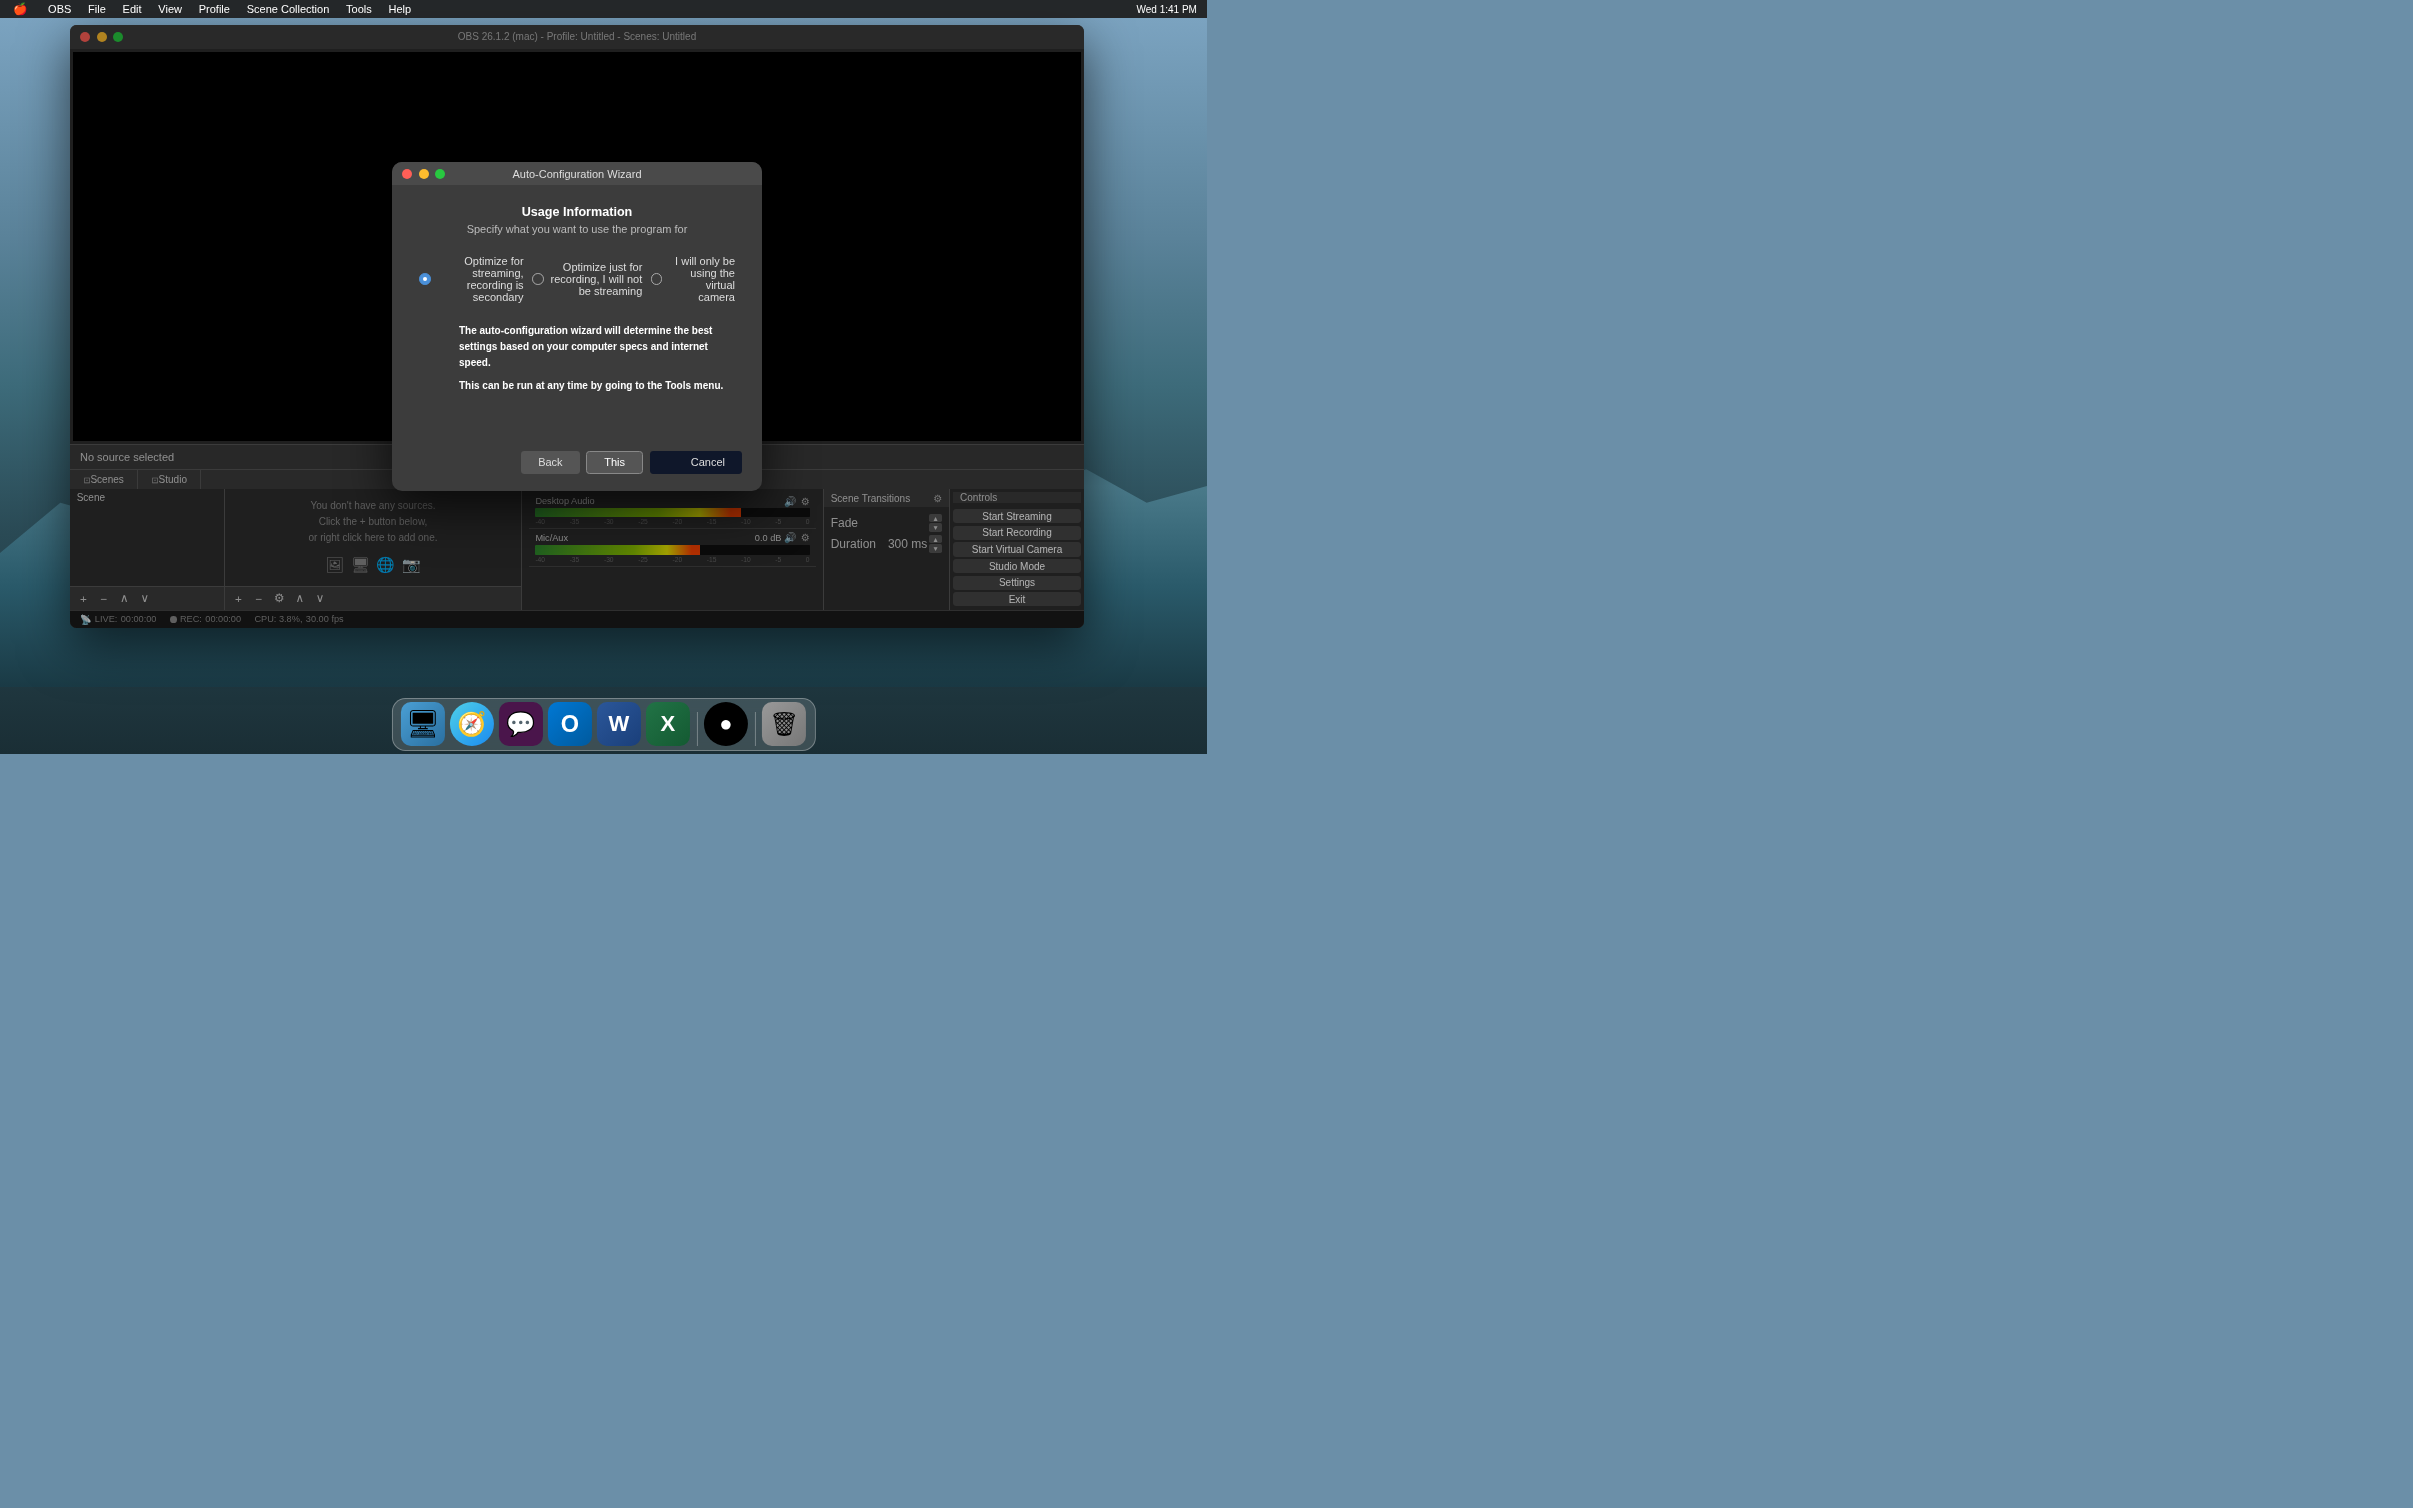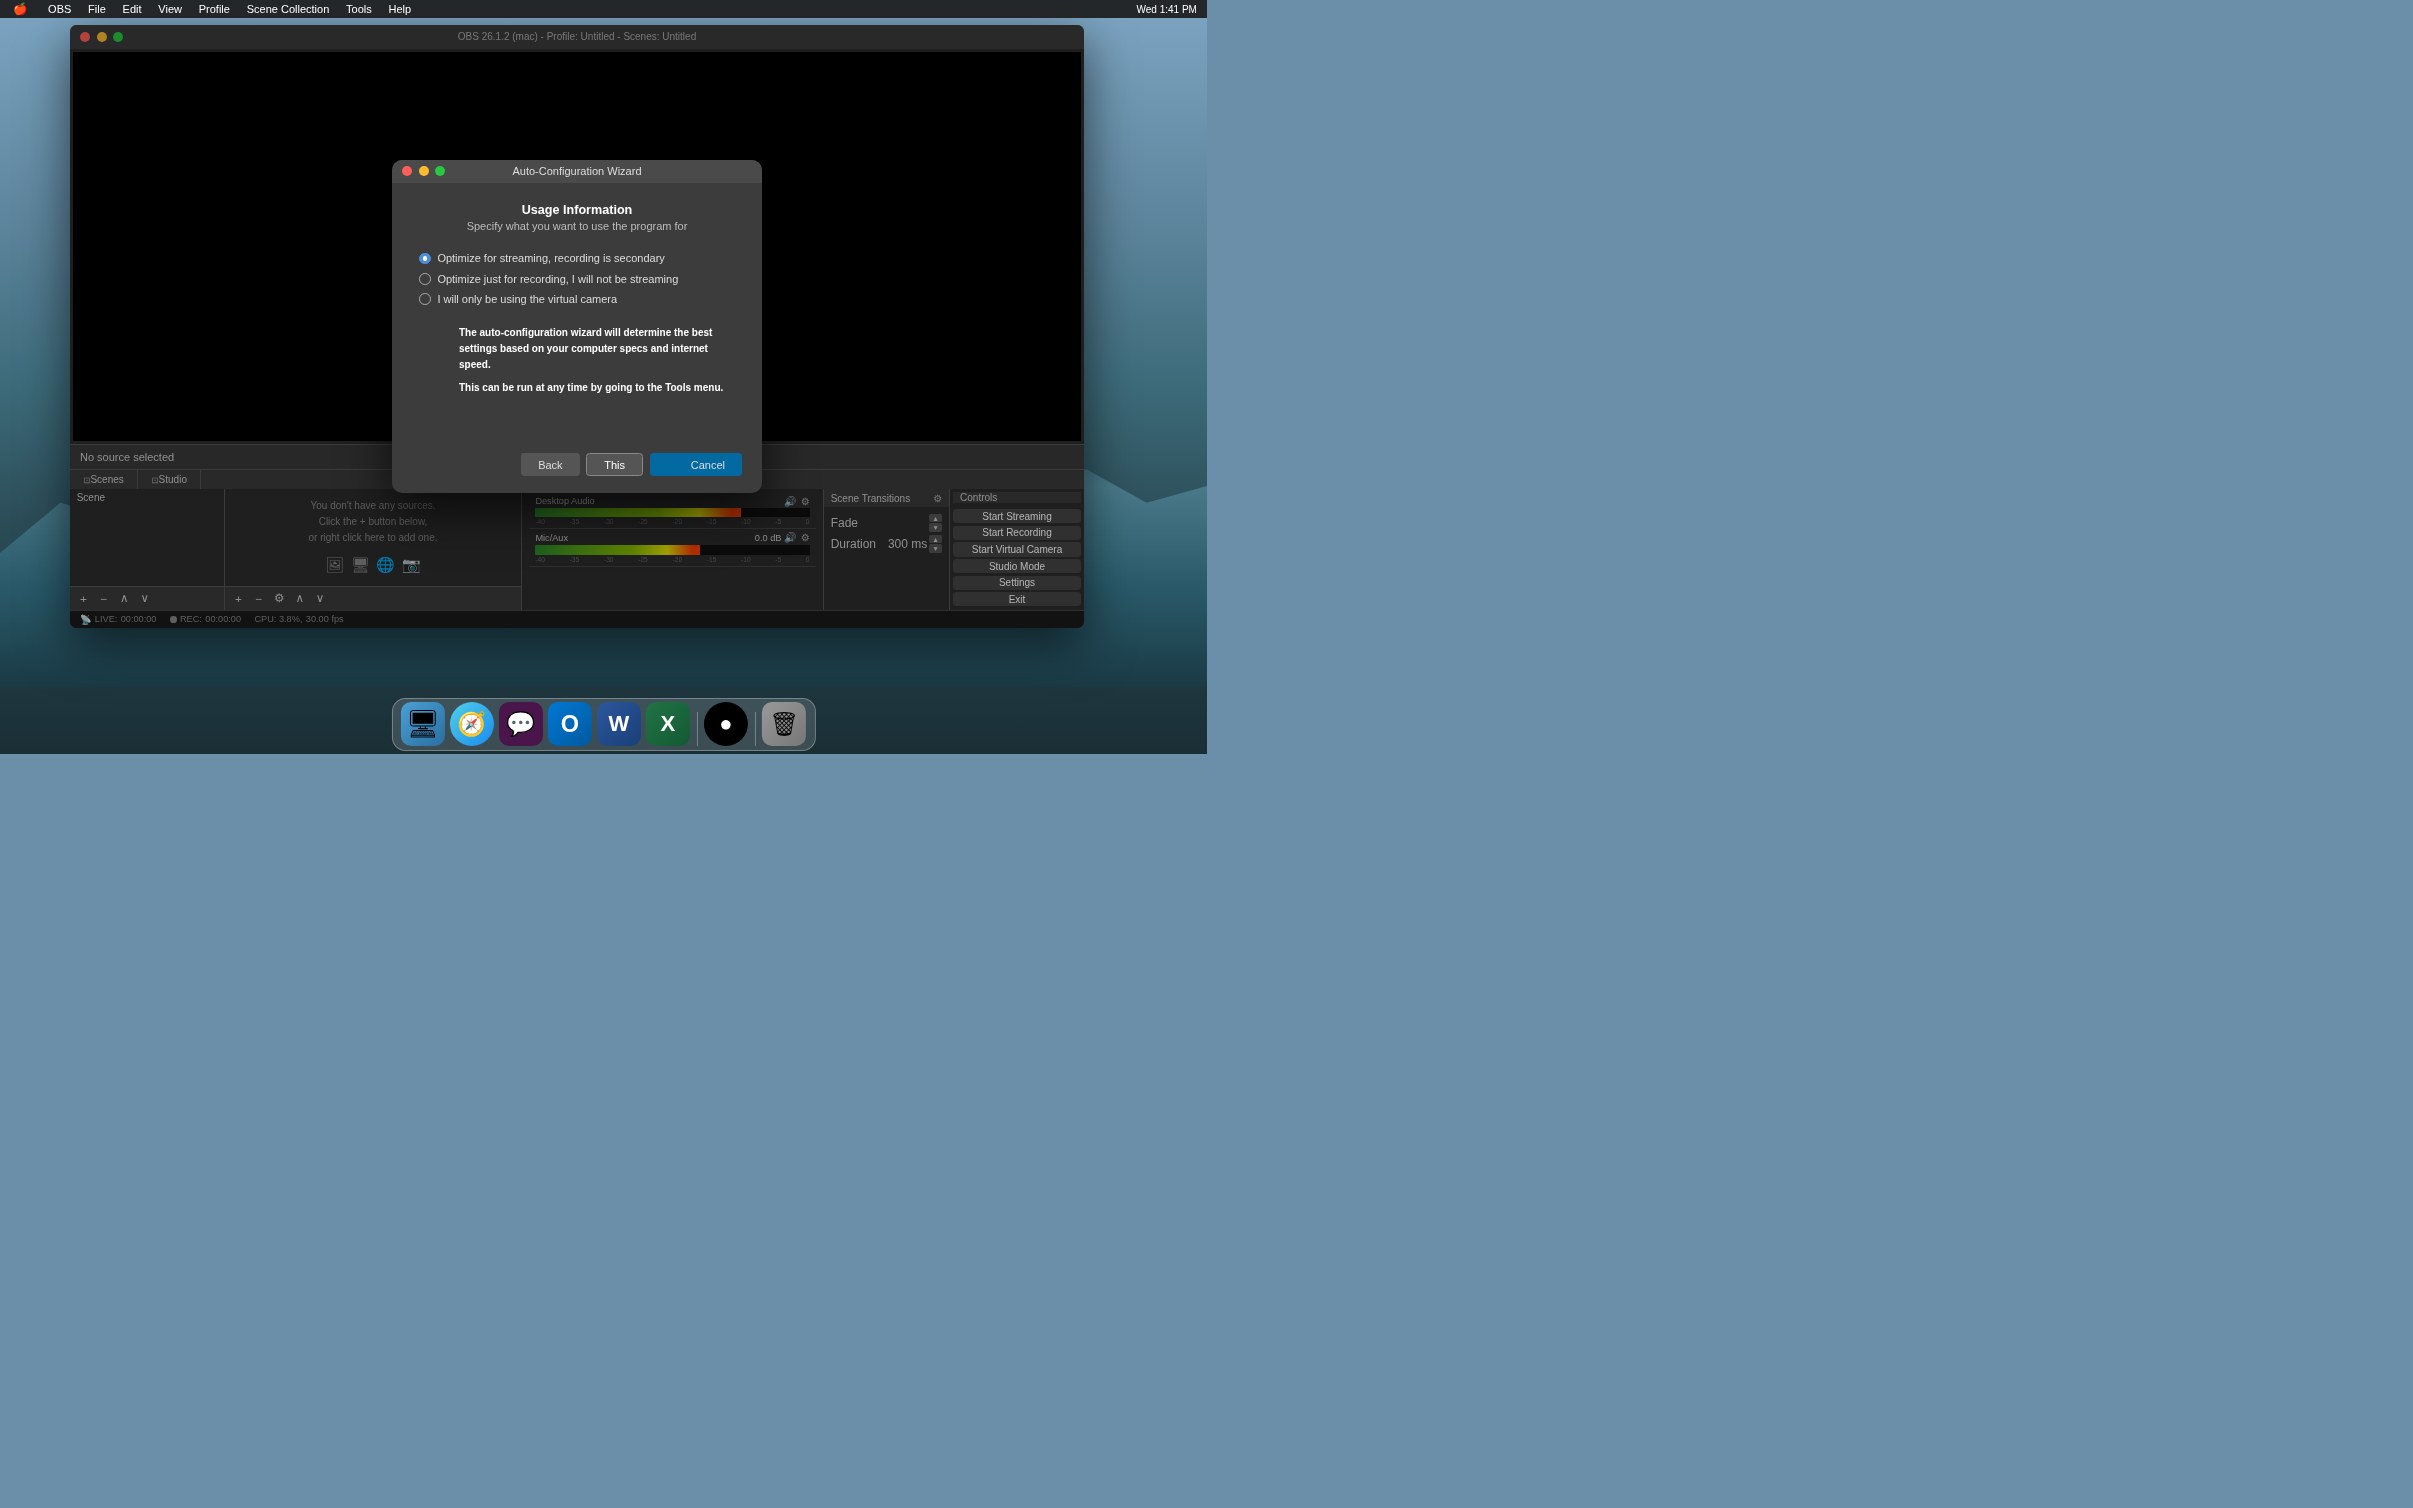--- a/index.html
+++ b/index.html
@@ -433,23 +433,24 @@
       margin-bottom: 3.4px;
     }
     .modal-section-subtitle {
       font-size: 11px;
       color: #bbb;
       margin-bottom: 20px;
       text-align: center;
     }
     .radio-group {
       display: flex;
-      flex-direction: column;
+      flex-direction: row;
       gap: 8.4px;
       margin-bottom: 20px;
+      text-align: right;
     }
     .radio-option {
       display: flex;
       align-items: center;
       gap: 6.7px;
       font-size: 11px;
       color: #ddd;
       cursor: pointer;
     }
     .radio-circle {
@@ -503,21 +504,21 @@
     .modal-btn.back {
       background: #555;
       color: #ddd;
     }
     .modal-btn.next {
       background: #555;
       color: #fff;
       border: 0.8px solid #888;
     }
     .modal-btn.cancel {
-      background: #0369a1;
+      background: #0f172a;
       color: #ddd;
       padding-left: 41px;
     }
 
     
     .dock {
       position: absolute;
       bottom: 3.4px;
       left: 50%;
       transform: translateX(-50%);

